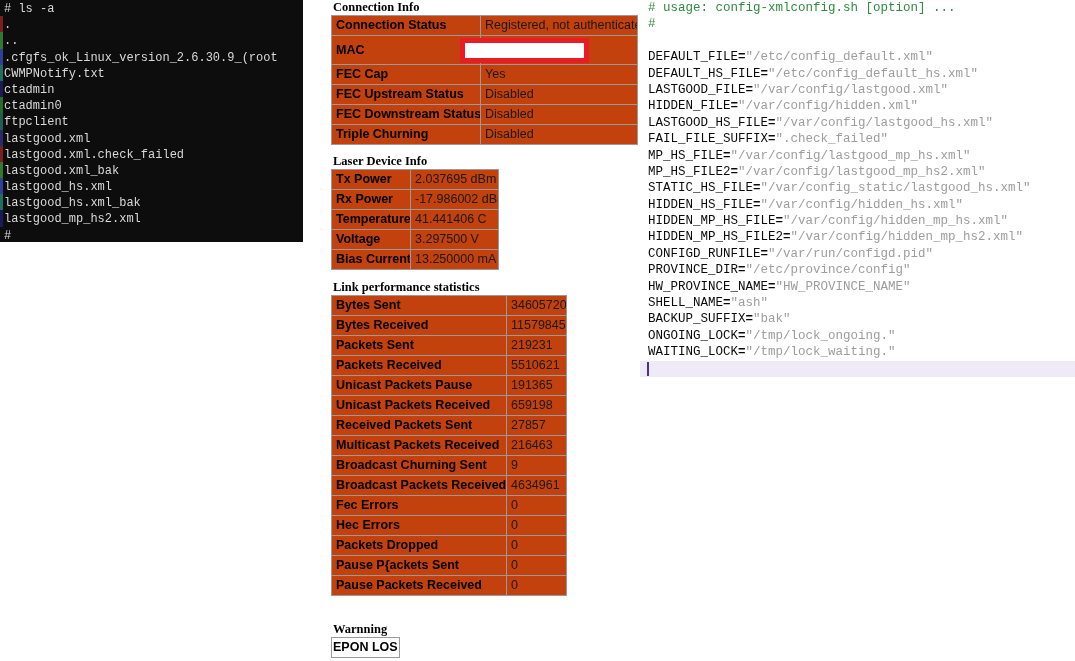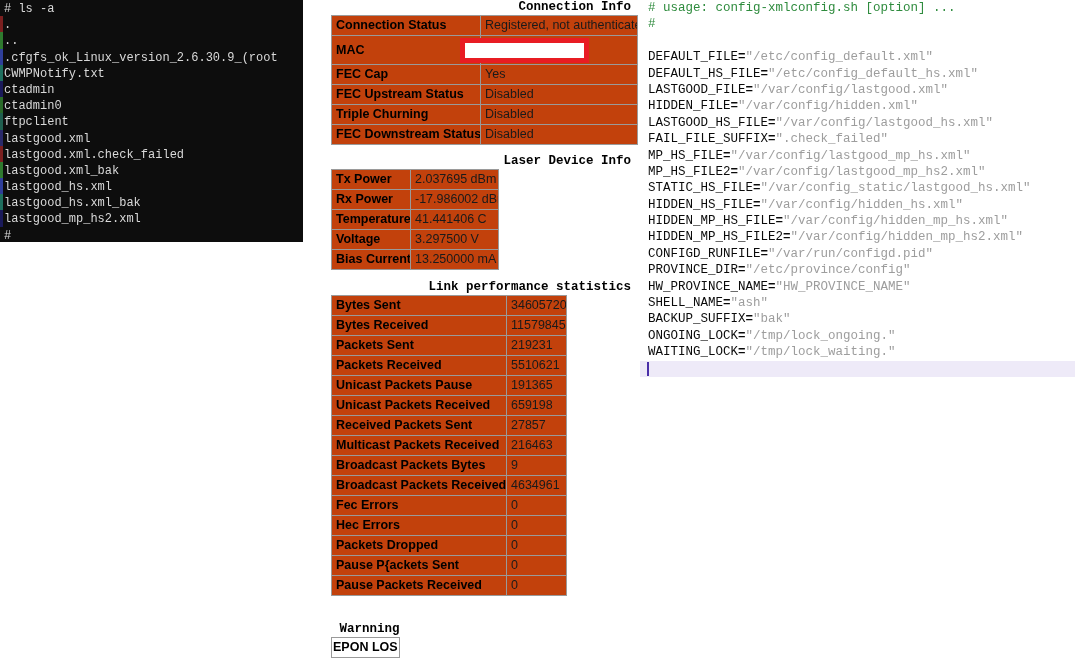--- a/index.html
+++ b/index.html
@@ -33,22 +33,21 @@
   .tline{height:16.2px;white-space:pre;}
 
   
   #middle{
     position:absolute;left:331px;top:0;width:300px;height:661px;
     font-size:12.5px;color:#000;
   }
   .sect-title{
     font-weight:bold;font-size:12.5px;color:#000;
     margin:0 0 1px 2px;line-height:14px;
-    font-family:Liberation Mono, monospace;
-    text-align:right;
+    font-family:Liberation Serif, serif;
   }
   table.info{
     border-collapse:collapse;
     font-size:12.5px;
     background:#c2410c;
     table-layout:fixed;
   }
   table.info td{
     border:1px solid #9a9a9a;
     padding:2px 4px;
@@ -153,25 +152,25 @@
         </tr>
         <tr>
           <td class="k">FEC Cap</td>
           <td class="v">Yes</td>
         </tr>
         <tr>
           <td class="k">FEC Upstream Status</td>
           <td class="v">Disabled</td>
         </tr>
         <tr>
+          <td class="k">FEC Downstream Status</td>
+          <td class="v">Disabled</td>
+        </tr>
+        <tr>
           <td class="k">Triple Churning</td>
-          <td class="v">Disabled</td>
-        </tr>
-        <tr>
-          <td class="k">FEC Downstream Status</td>
           <td class="v">Disabled</td>
         </tr>
       </tbody>
   </table>
 
   <div class="sect-title">Laser Device Info</div>
   <table class="info" id="tbl-laser">
     <tbody>
         <tr>
           <td class="k">Tx Power</td>
@@ -225,21 +224,21 @@
         </tr>
         <tr>
           <td class="k">Received Packets Sent</td>
           <td class="v">27857</td>
         </tr>
         <tr>
           <td class="k">Multicast Packets Received</td>
           <td class="v">216463</td>
         </tr>
         <tr>
-          <td class="k">Broadcast Packets Bytes</td>
+          <td class="k">Broadcast Churning Sent</td>
           <td class="v">9</td>
         </tr>
         <tr>
           <td class="k">Broadcast Packets Received</td>
           <td class="v">4634961</td>
         </tr>
         <tr>
           <td class="k">Fec Errors</td>
           <td class="v">0</td>
         </tr>

